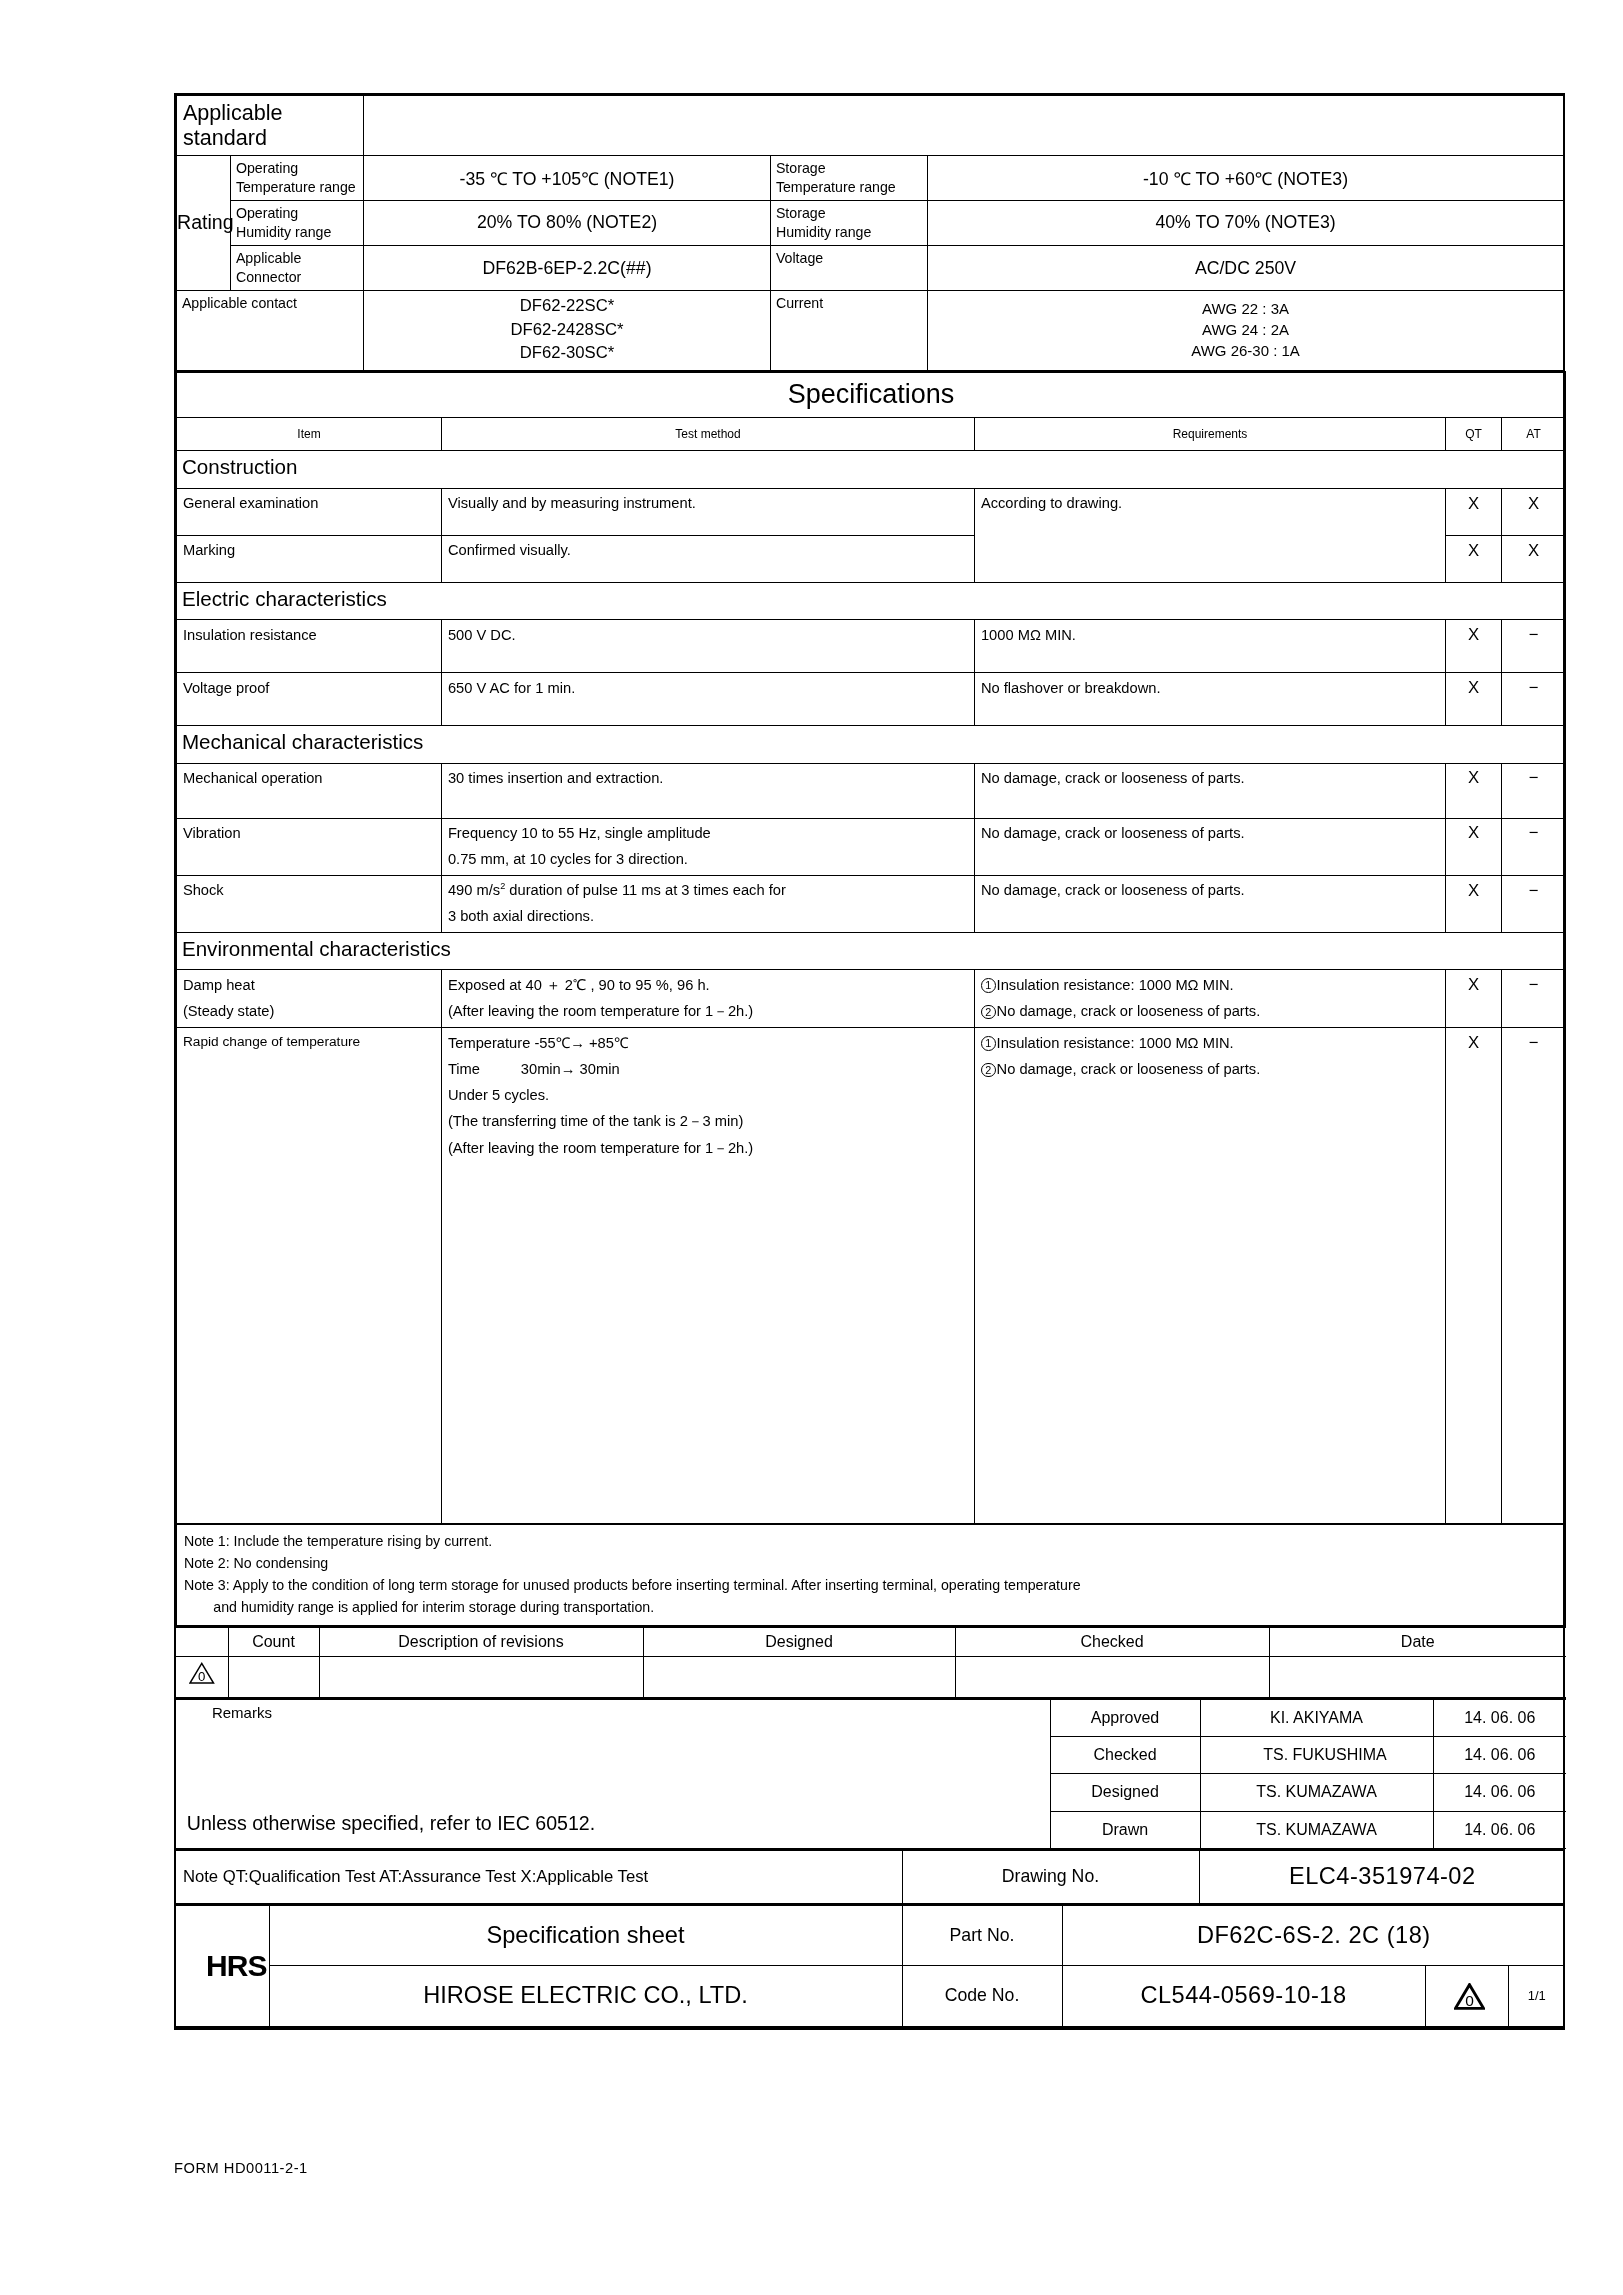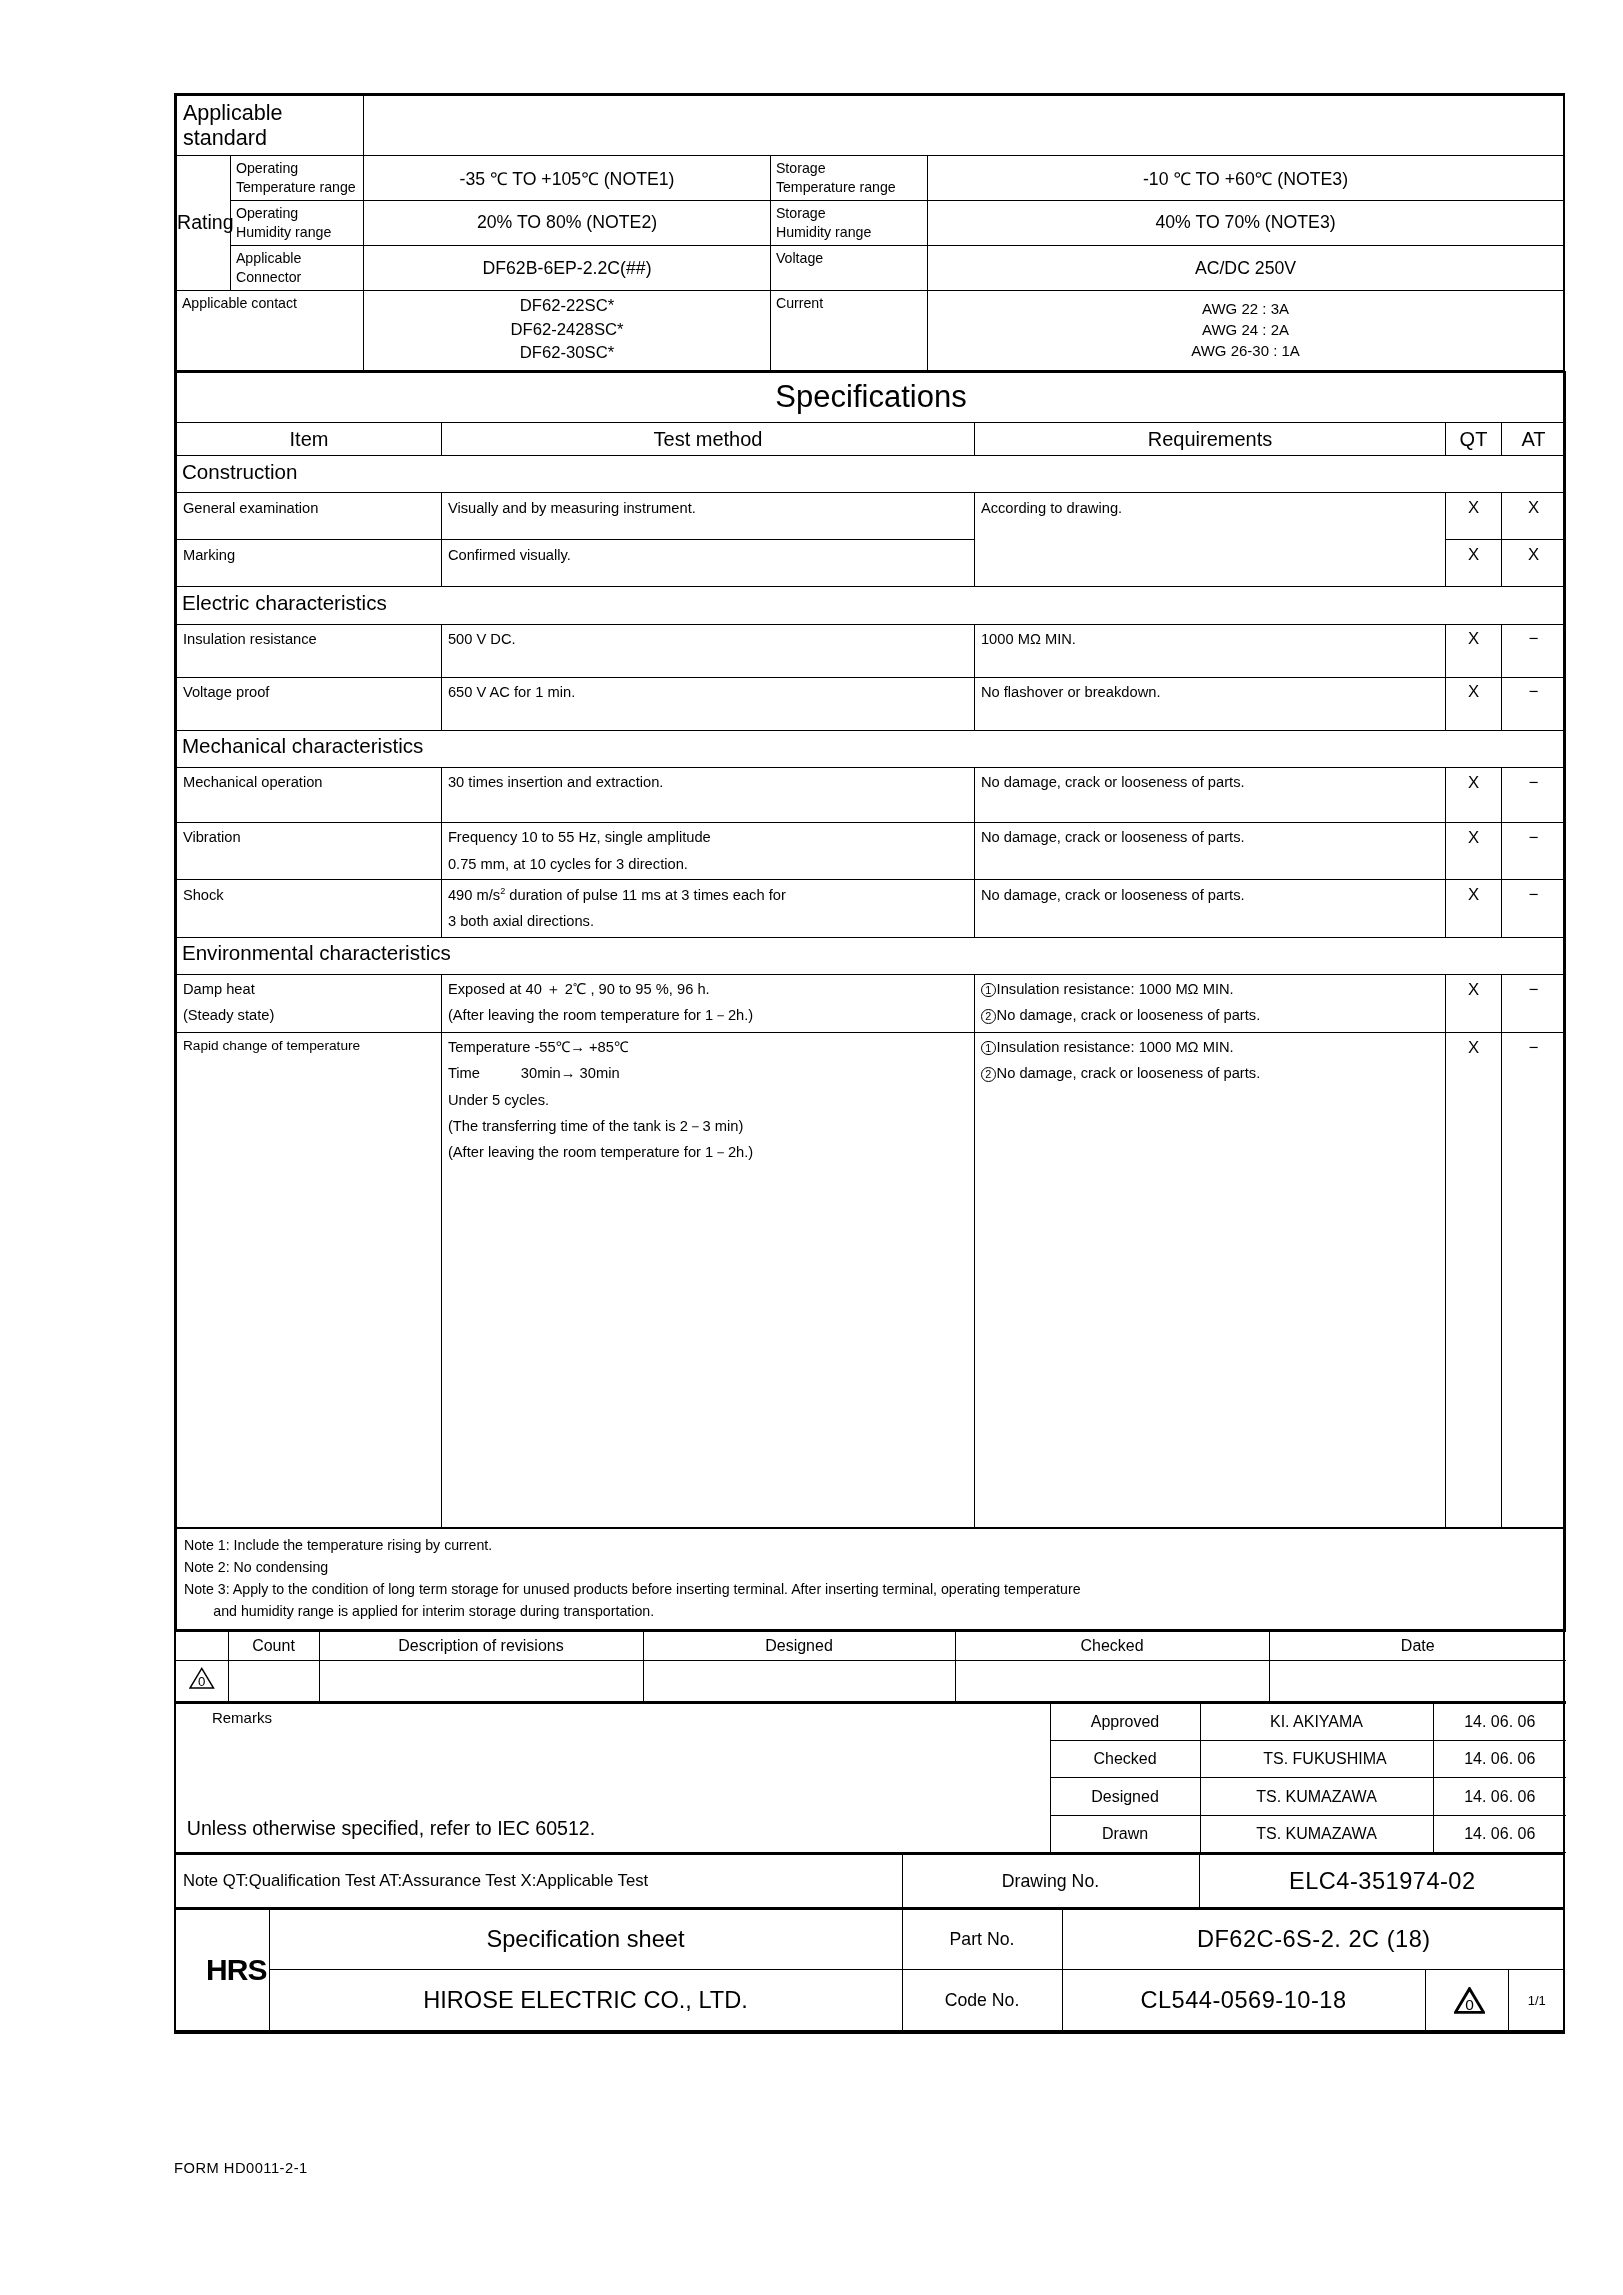--- a/index.html
+++ b/index.html
@@ -21,23 +21,23 @@
     border:2.5px solid #000;
   }
 
   table { border-collapse:collapse; width:100%; table-layout:fixed; }
   td, th { border:1px solid #000; padding:0; vertical-align:top; font-weight:normal; }
 
   .t-pad { padding:3.9px 5.9px; }
 
   
   .f-big   { font-size:21.6px; line-height:1.18; }    
-  .f-spec  { font-size:31px; line-height:1.1; }     
+  .f-spec  { font-size:27px; line-height:1.1; }     
   .f-sect  { font-size:20.6px; line-height:1.15; }    
-  .f-hdr   { font-size:20px; line-height:1.2; }     
+  .f-hdr   { font-size:12px; line-height:1.2; }     
   .f-cell  { font-size:14.7px; line-height:1.45; }     
   .f-val   { font-size:17.7px; line-height:1.3; }     
   .f-note  { font-size:14.2px; line-height:1.55; }
   .f-title { font-size:21.6px; line-height:1.2; }
 
   .ctr { text-align:center; }
   .mid { vertical-align:middle; }
 
   
   .rating td { border:1px solid #000; }

